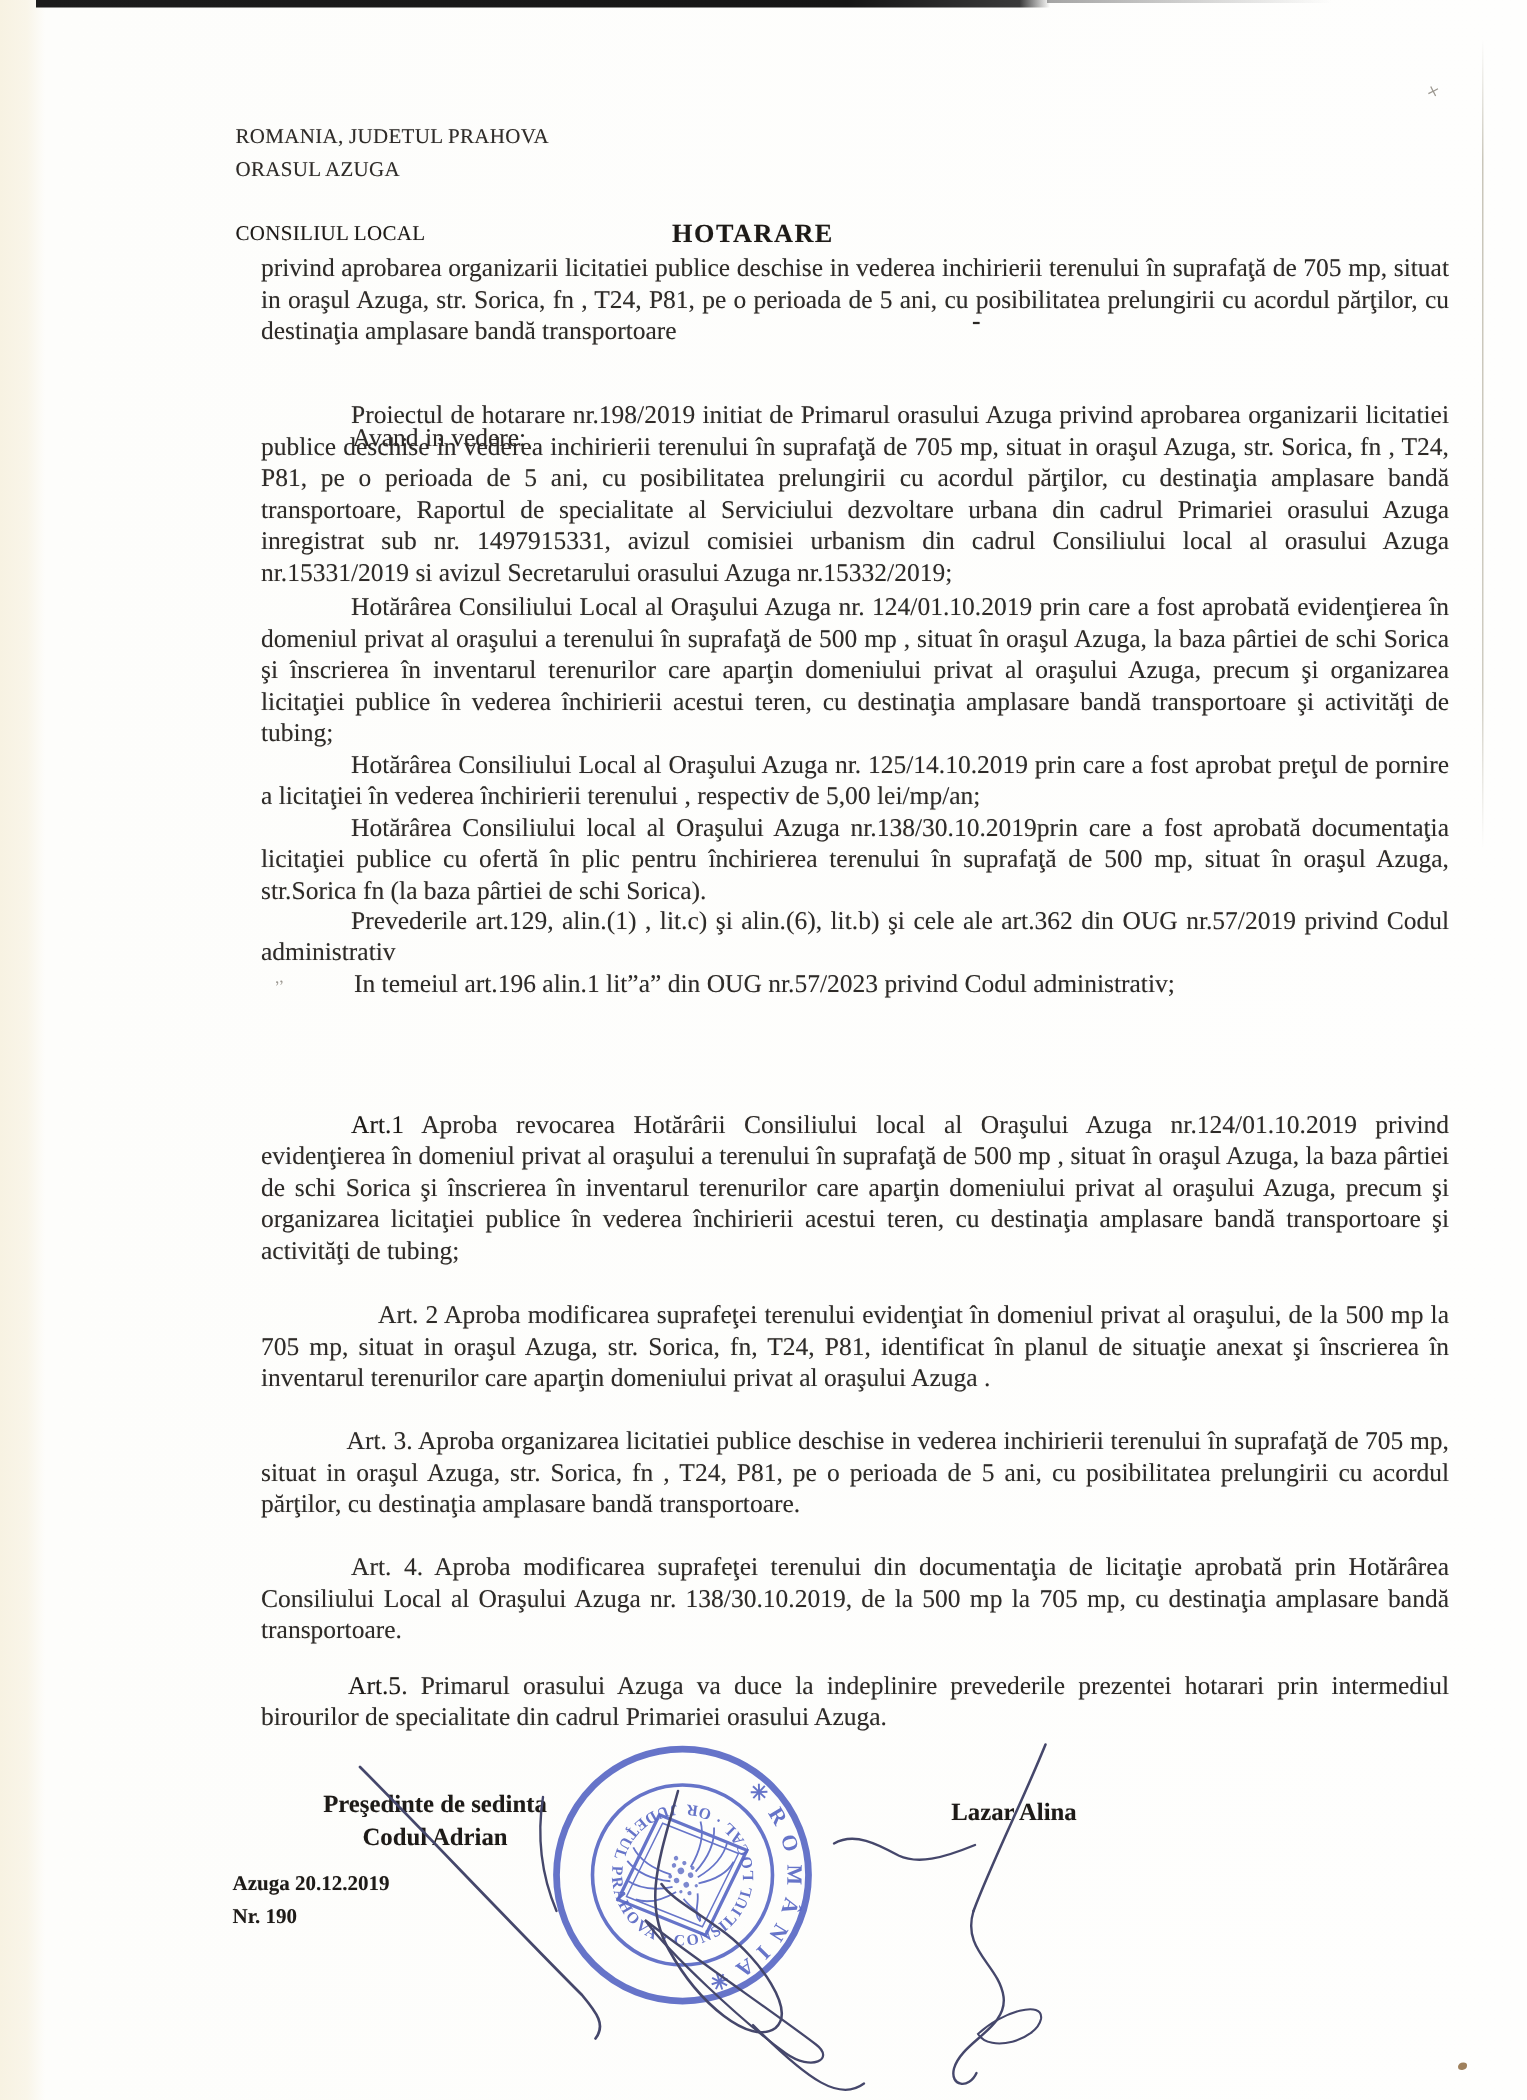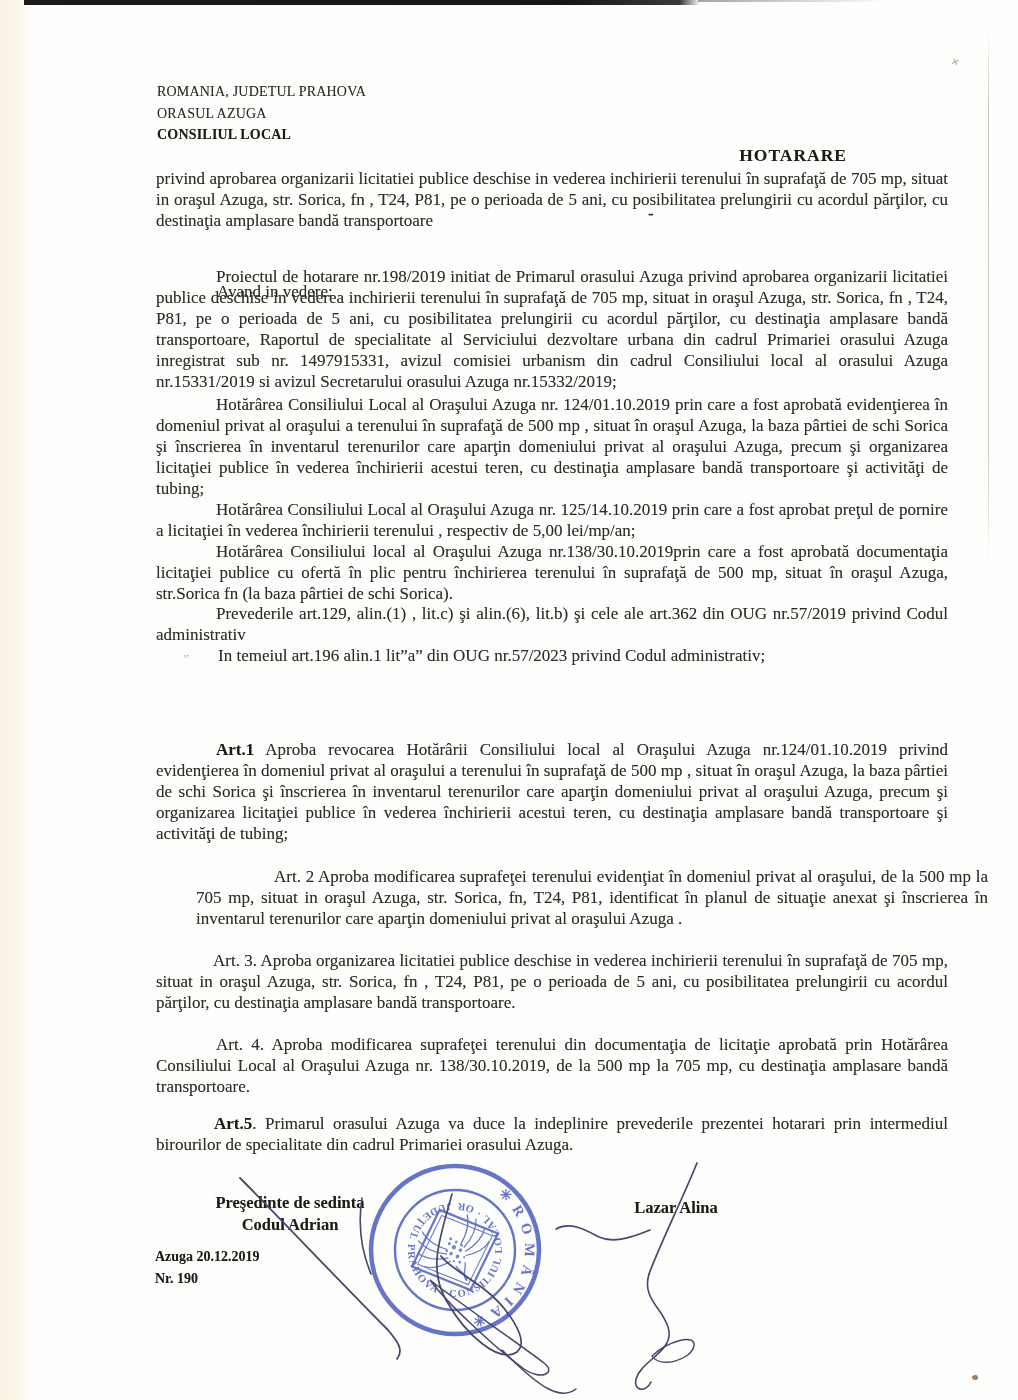--- a/index.html
+++ b/index.html
@@ -34,39 +34,39 @@
     position:absolute;left:972px;top:1375px;width:6px;height:5px;border-radius:60% 40% 55% 45%;
     background:#8d6a3f;opacity:.85;
   }
   .speck-comma{
     position:absolute;left:183px;top:646px;color:#9b9790;font-size:11px;transform:rotate(-10deg);
   }
 
   
   .tx{position:absolute;color:#2e2b28;font-size:17px;line-height:21px;
       text-shadow:0 0 .5px rgba(46,43,40,.35);}
-  .b{font-weight:bold;color:#1d1a17;}
+  .b{font-weight:normal;color:#1d1a17;margin-top:22px;}
   .hdr{left:157px;top:81px;line-height:21.5px;font-size:14px;letter-spacing:.2px;}
-  .doc-title{left:157px;top:145px;width:690px;text-align:right;font-weight:bold;
+  .doc-title{left:157px;top:145px;width:690px;text-align:center;font-weight:bold;
              font-size:17.5px;letter-spacing:1px;color:#1d1a17;}
   .subtitle{left:157px;top:168px;width:792px;text-align:justify;}
   .stray-dash{left:648px;top:203px;font-weight:bold;color:#2a2724;}
-  .para{position:absolute;left:156px;width:792px;text-align:justify;margin:0;}
+  .para{position:absolute;left:174px;width:792px;text-align:justify;margin:0;}
   .avand{top:244px;text-indent:61px;margin-top:37px;}
   .c1{top:266px;text-indent:60px;}
   .c2{top:394px;text-indent:60px;}
   .c3{top:499px;text-indent:60px;}
   .c4{top:541px;text-indent:60px;}
   .c5{top:603px;text-indent:60px;}
   .legal{top:645px;text-indent:62px;}
   .adopt{top:666px;text-indent:62px;font-weight:bold;color:#1d1a17;}
   .dec-title{left:157px;top:705px;width:730px;text-align:center;font-weight:bold;
              font-size:17px;letter-spacing:2px;color:#1d1a17;}
   .a1{top:739px;text-indent:60px;}
-  .a2{top:866px;text-indent:78px;margin-left:40px;}
+  .a2{top:866px;text-indent:78px;}
   .a3{top:950px;text-indent:57px;}
   .a4{top:1034px;text-indent:60px;}
   .a5{top:1113px;text-indent:58px;}
 
   .sig-block{position:absolute;text-align:center;font-weight:bold;font-size:16.5px;
              line-height:22px;color:#1d1a17;text-shadow:0 0 .5px rgba(46,43,40,.35);}
   .sig-left{left:185px;top:1192px;width:210px;}
   .sig-right{left:545px;top:1197px;width:262px;}
   .issue-block{position:absolute;left:155px;top:1246px;font-weight:bold;font-size:14px;
                line-height:22px;color:#1d1a17;text-shadow:0 0 .5px rgba(46,43,40,.35);}

